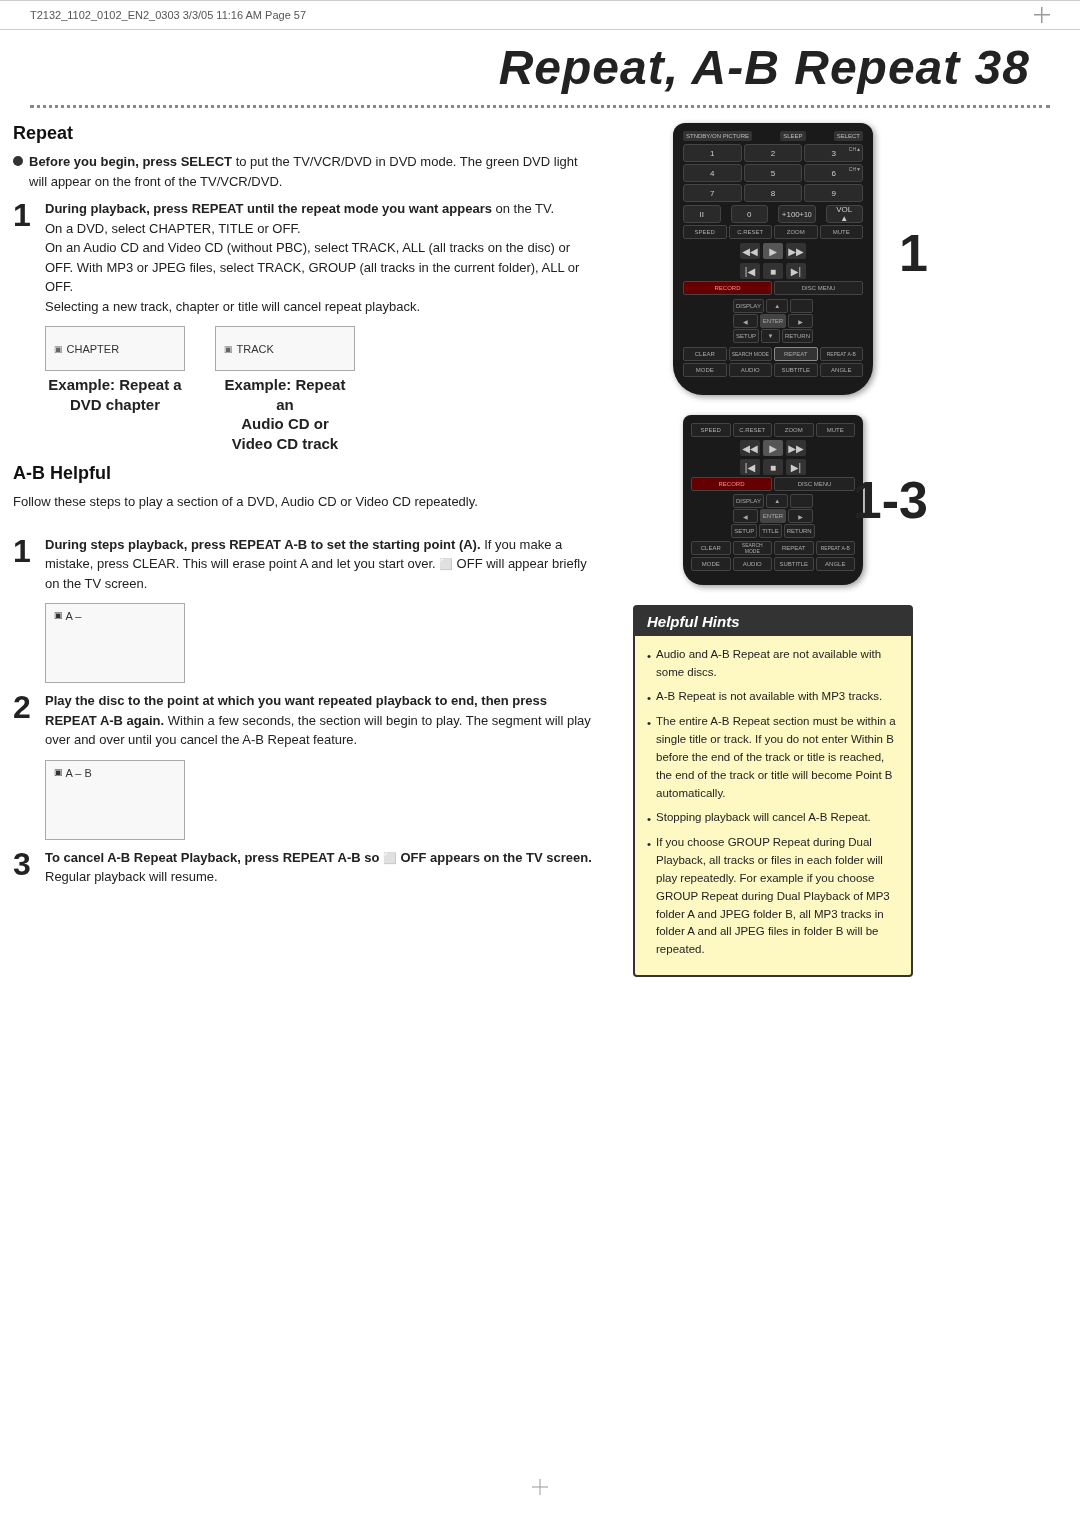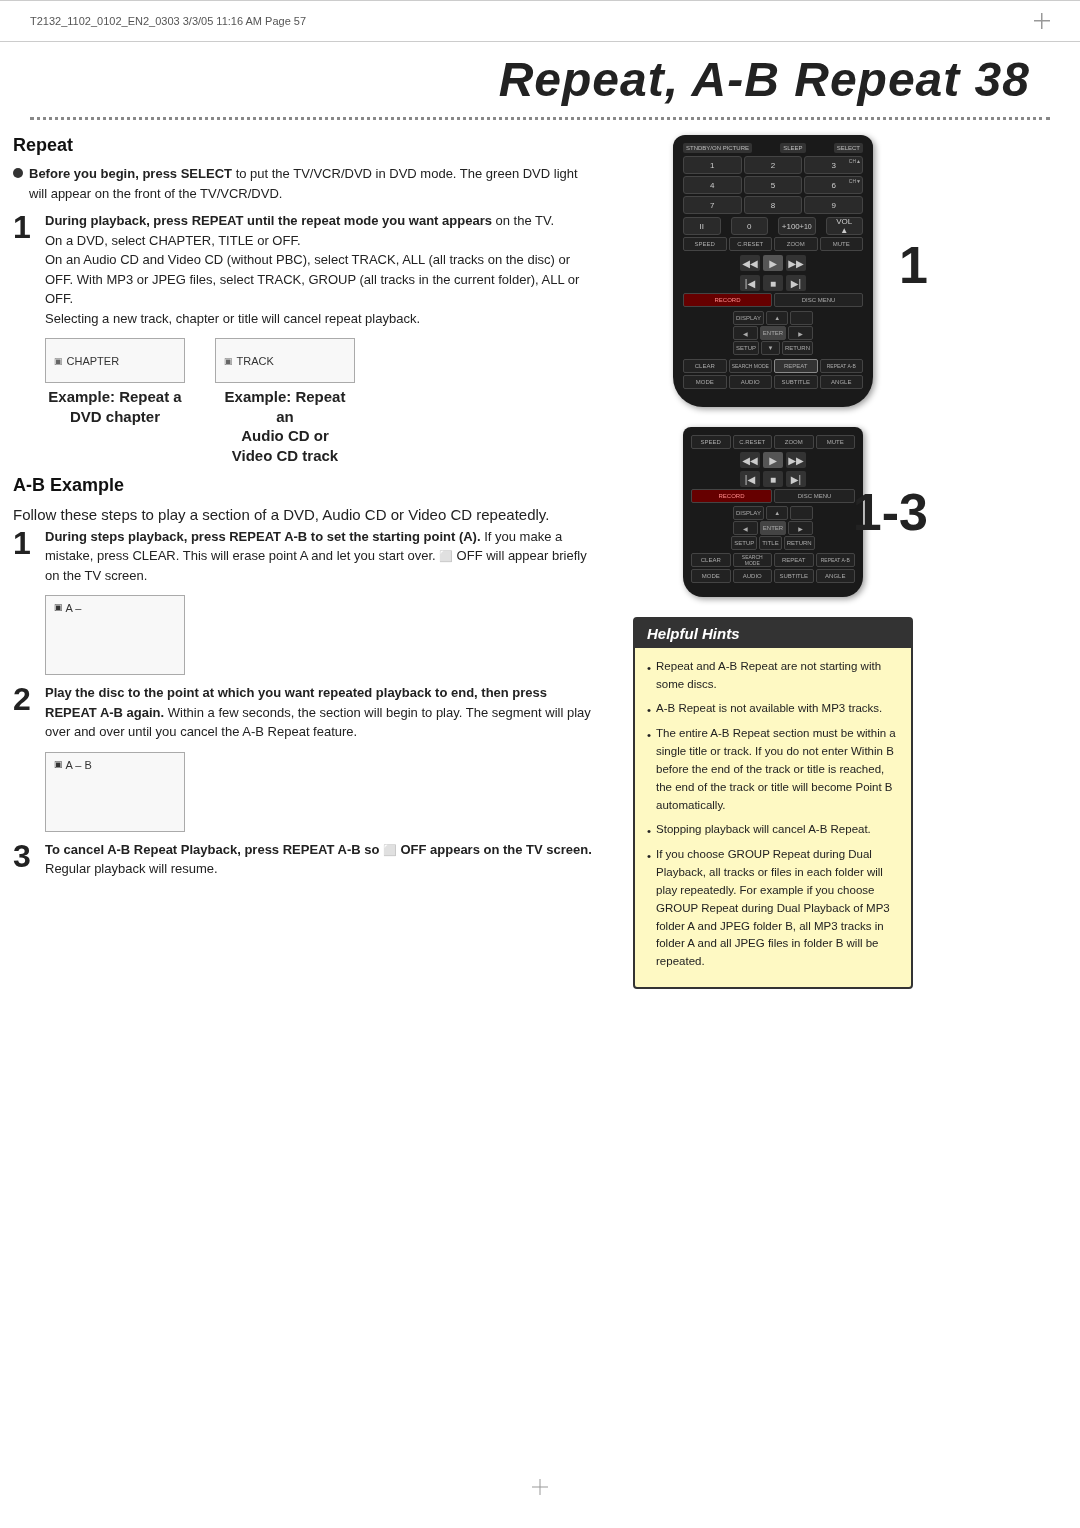--- a/index.html
+++ b/index.html
@@ -18,21 +18,21 @@
       width: 1080px;
       height: 1528px;
       padding: 0;
       position: relative;
     }
 
     
     .header-bar {
       border-top: 1px solid #ccc;
       border-bottom: 1px solid #ccc;
-      padding: 12px 30px;
+      padding: 6px 30px;
       display: flex;
       align-items: center;
       justify-content: space-between;
       font-size: 11px;
       color: #555;
       margin-bottom: 0;
     }
 
     
     .page-title-area {
@@ -378,22 +378,22 @@
             <div class="example-label">
               <b>Example: Repeat an</b><br>
               <b>Audio CD or</b><br>
               <b>Video CD track</b>
             </div>
           </div>
         </div>
       </div>
 
       <div class="ab-section">
-        <h2 class="section-heading">A-B Example</h2>
-        <p style="margin-bottom:0; font-size:15px; line-height:1.5;">Follow these steps to play a section of a DVD, Audio CD or Video CD repeatedly.</p>
+        <h2 class="section-heading">A-B Helpful</h2>
+        <p style="margin-bottom:23px; font-size:13px; line-height:1.5;">Follow these steps to play a section of a DVD, Audio CD or Video CD repeatedly.</p>
 
         <div class="step-container">
           <div class="step-number">1</div>
           <div class="step-content">
             <b>During steps playback, press REPEAT A-B to set the starting point (A).</b>
             <span> If you make a mistake, press CLEAR. This will erase point A and let you start over. </span>
             <span style="font-family: monospace; font-size: 11px;">⬜</span>
             <span> OFF will appear briefly on the TV screen.</span>
           </div>
         </div>
@@ -584,21 +584,21 @@
         <div style="position:absolute; right:-65px; top:50%; transform:translateY(-50%); font-size:52px; font-weight:bold; color:#222;">1-3</div>
       </div>
 
       <div class="helpful-hints">
         <div class="hints-header">
           <span>Helpful Hints</span>
         </div>
         <div class="hints-content">
           <div class="hint-item">
             <span class="hint-bullet">•</span>
-            <span>Repeat and A-B Repeat are not starting with some discs.</span>
+            <span>Audio and A-B Repeat are not available with some discs.</span>
           </div>
           <div class="hint-item">
             <span class="hint-bullet">•</span>
             <span>A-B Repeat is not available with MP3 tracks.</span>
           </div>
           <div class="hint-item">
             <span class="hint-bullet">•</span>
             <span>The entire A-B Repeat section must be within a single title or track. If you do not enter Within B before the end of the track or title is reached, the end of the track or title will become Point B automatically.</span>
           </div>
           <div class="hint-item">

